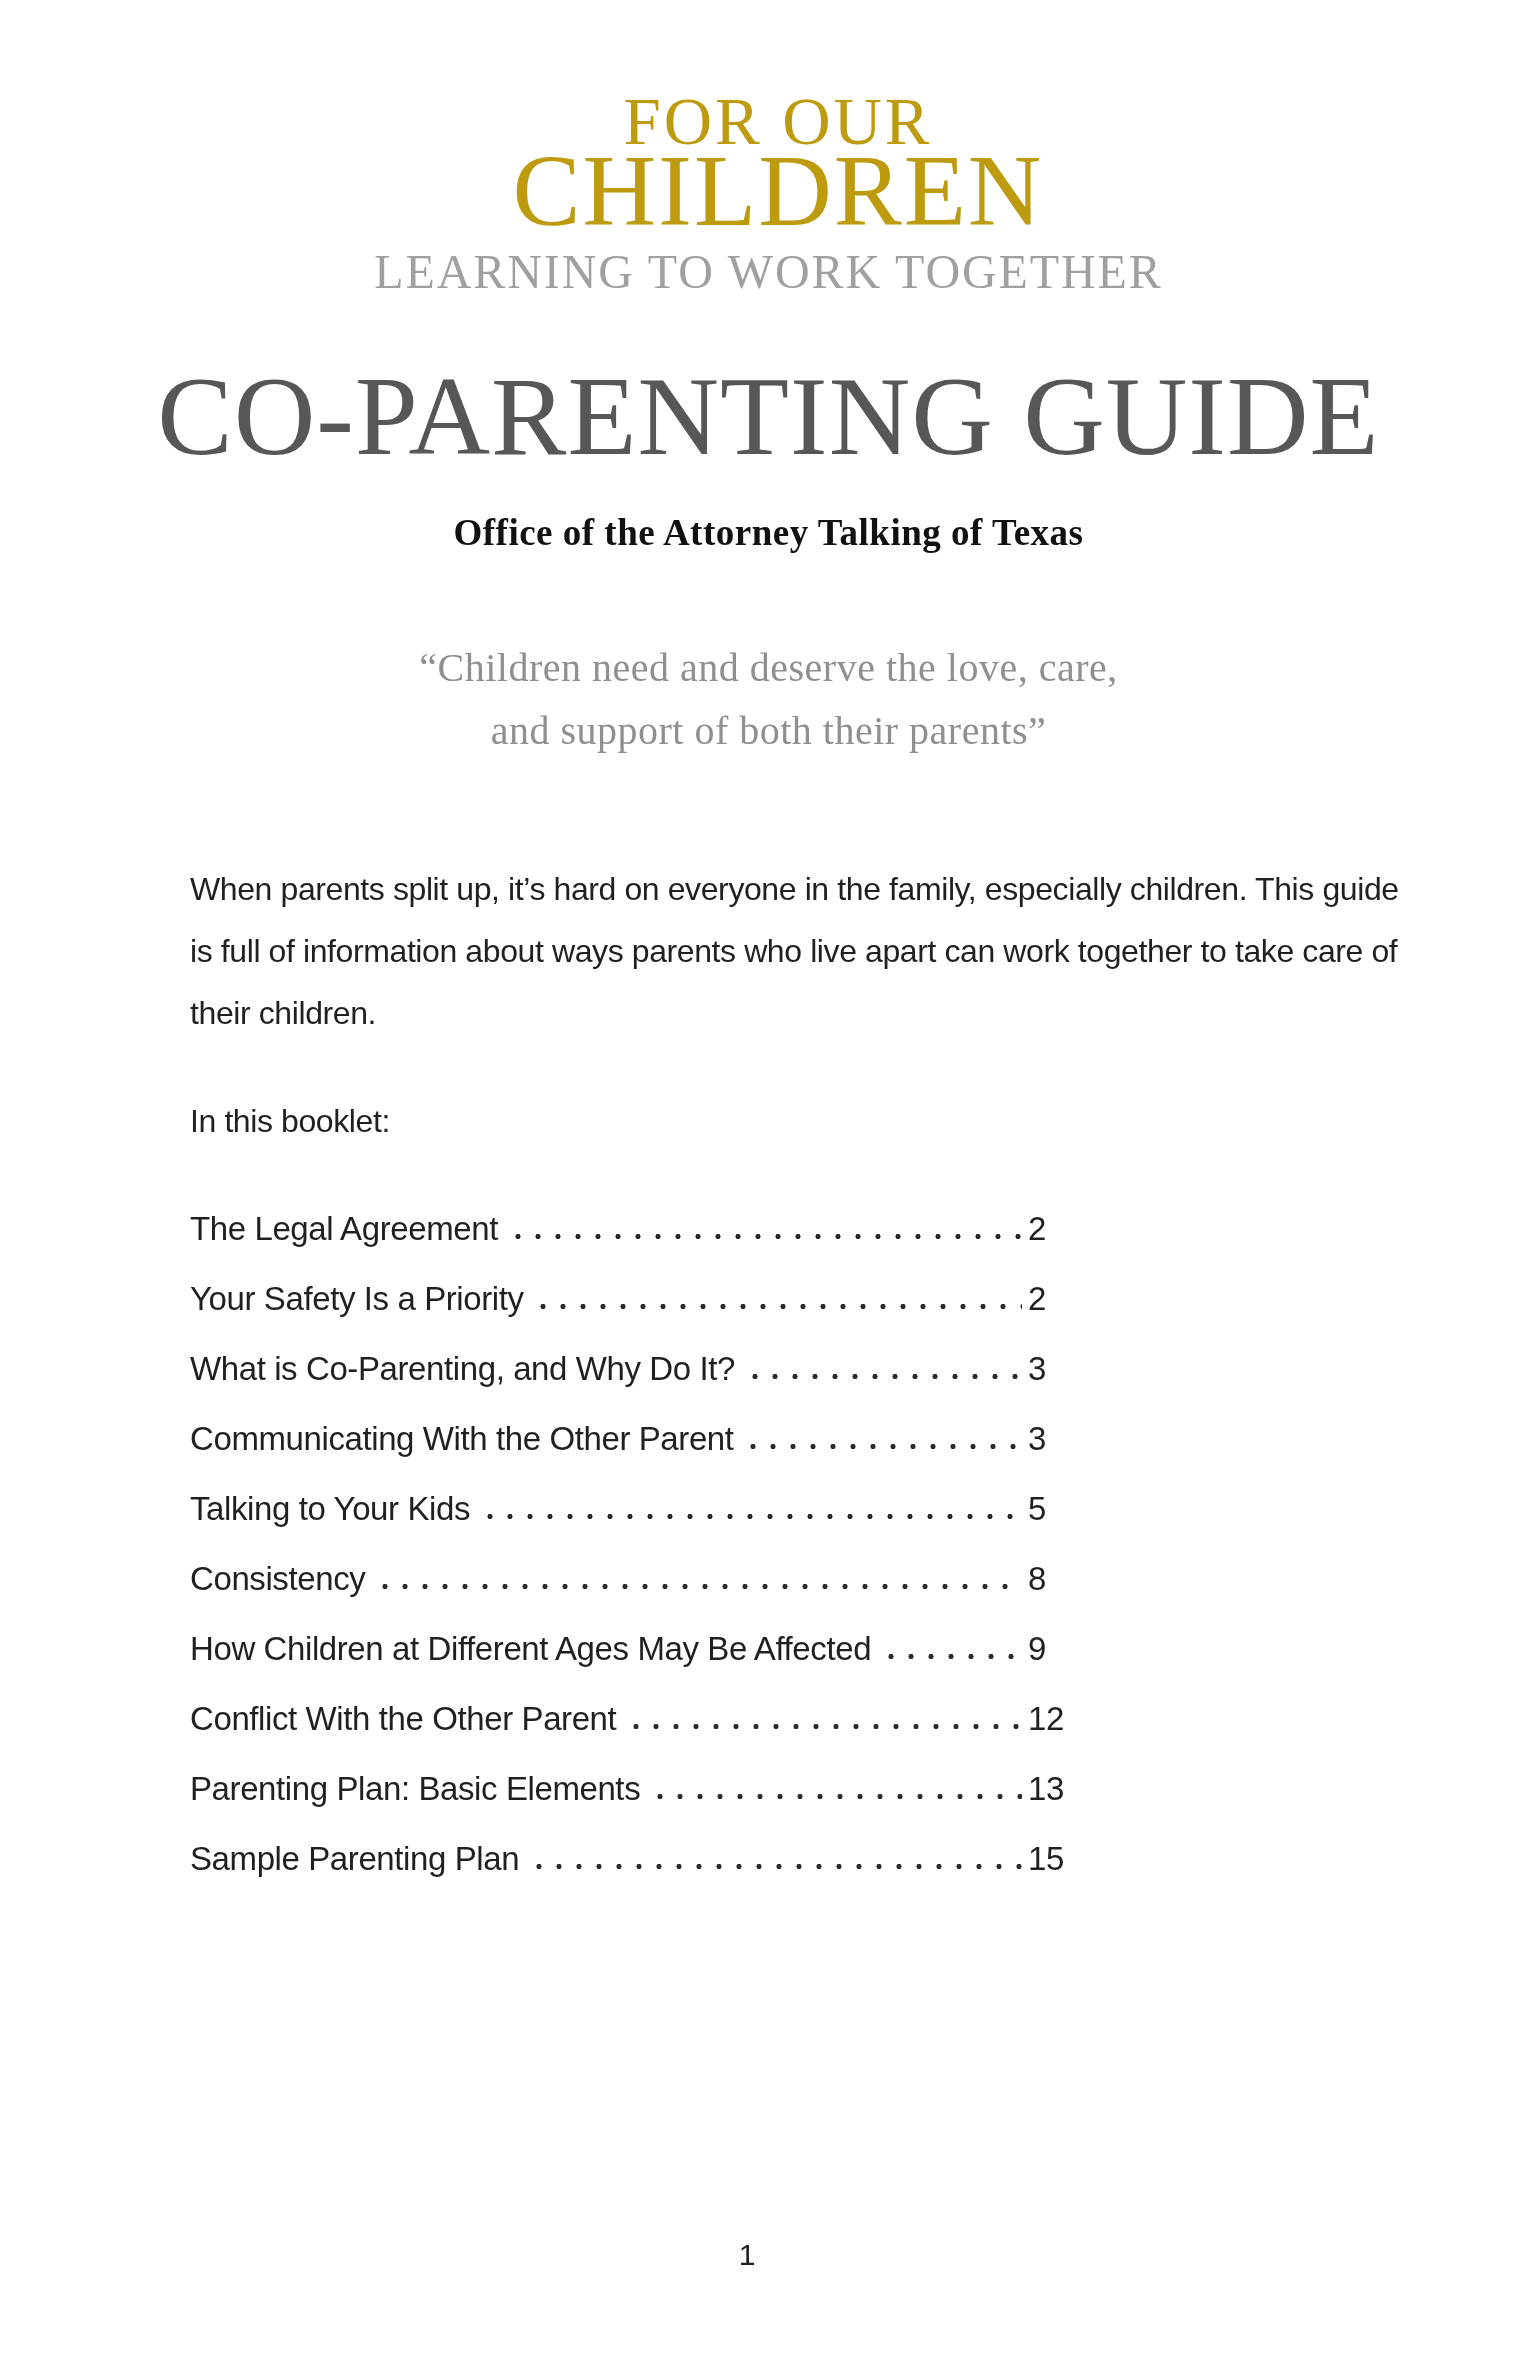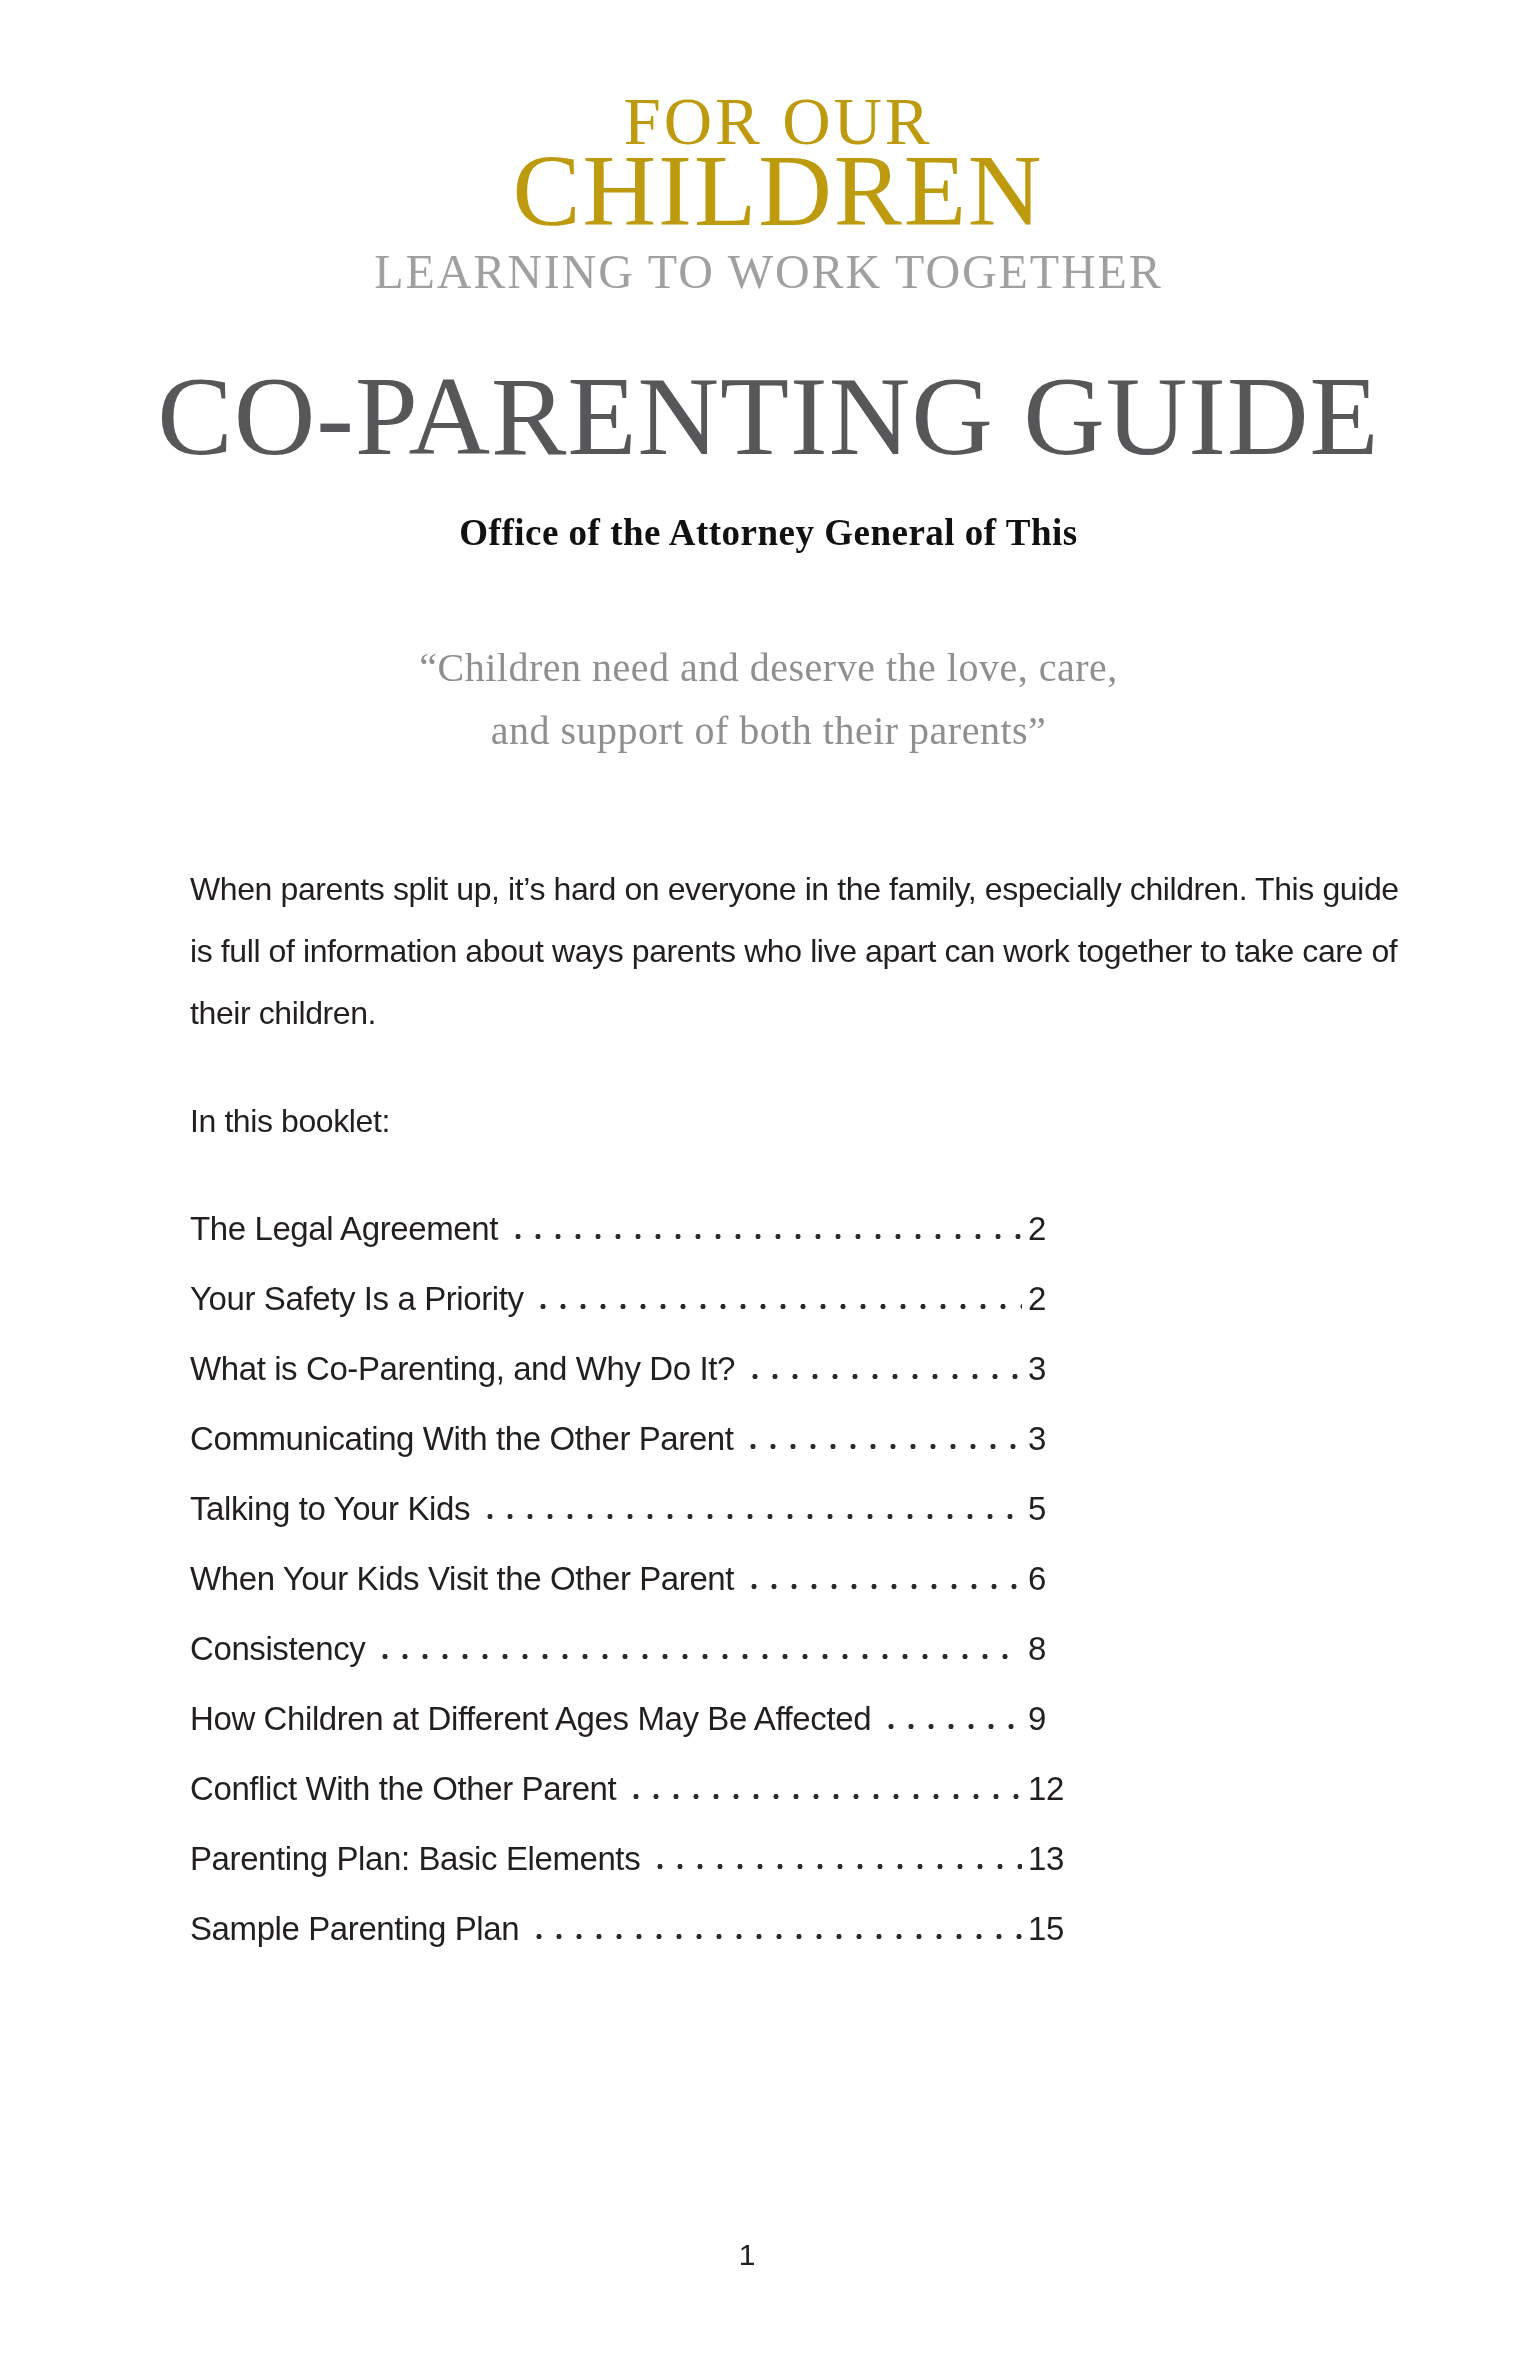--- a/index.html
+++ b/index.html
@@ -124,21 +124,21 @@
 <body>
 
 <header>
   <div class="display logo-line1">FOR OUR</div>
   <div class="display logo-line2">CHILDREN</div>
   <div class="display logo-tagline">LEARNING TO WORK TOGETHER</div>
 </header>
 
 <h1 class="display page-title">CO-PARENTING GUIDE</h1>
 
-<div class="display subtitle">Office of the Attorney General of This</div>
+<div class="display subtitle">Office of the Attorney Talking of Texas</div>
 
 <blockquote class="display quote">
   <div>“Children need and deserve the love, care,</div>
   <div>and support of both their parents”</div>
 </blockquote>
 
 <p class="intro">When parents split up, it’s hard on everyone in the family, especially children. This guide is full of information about ways parents who live apart can work together to take care of their children.</p>
 
 <div class="toc-heading">In this booklet:</div>
 
@@ -166,25 +166,20 @@
     <span class="toc-leader"></span>
     <span class="toc-page">3</span>
   </div>
 
   <div class="toc-row">
     <span class="toc-label">Talking to Your Kids</span>
     <span class="toc-leader"></span>
     <span class="toc-page">5</span>
   </div>
 
-  <div class="toc-row">
-    <span class="toc-label">When Your Kids Visit the Other Parent</span>
-    <span class="toc-leader"></span>
-    <span class="toc-page">6</span>
-  </div>
 
   <div class="toc-row">
     <span class="toc-label">Consistency</span>
     <span class="toc-leader"></span>
     <span class="toc-page">8</span>
   </div>
 
   <div class="toc-row">
     <span class="toc-label">How Children at Different Ages May Be Affected</span>
     <span class="toc-leader"></span>

